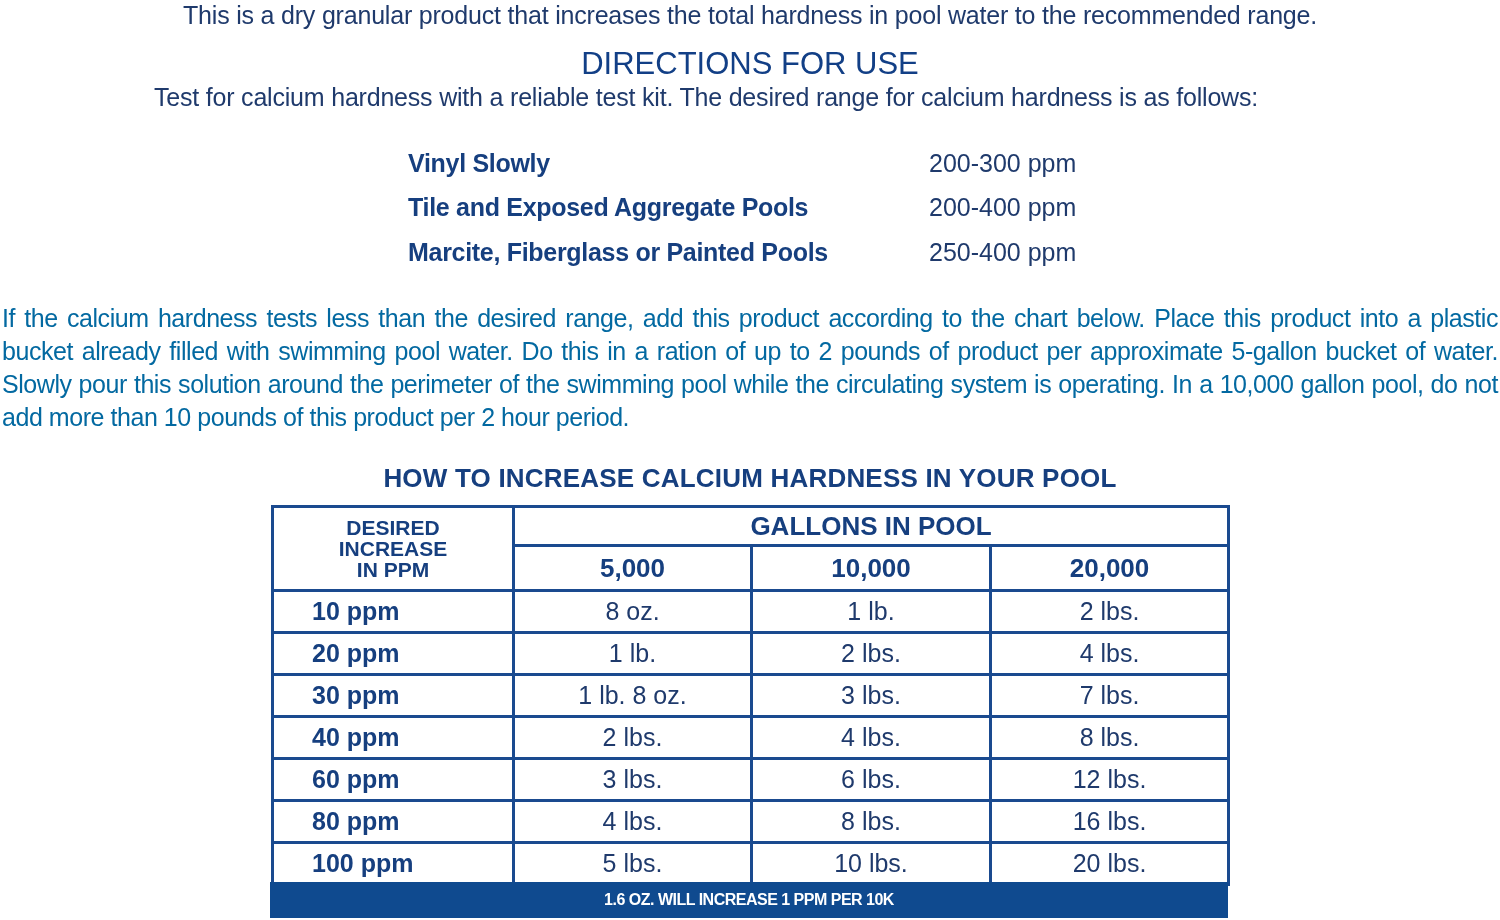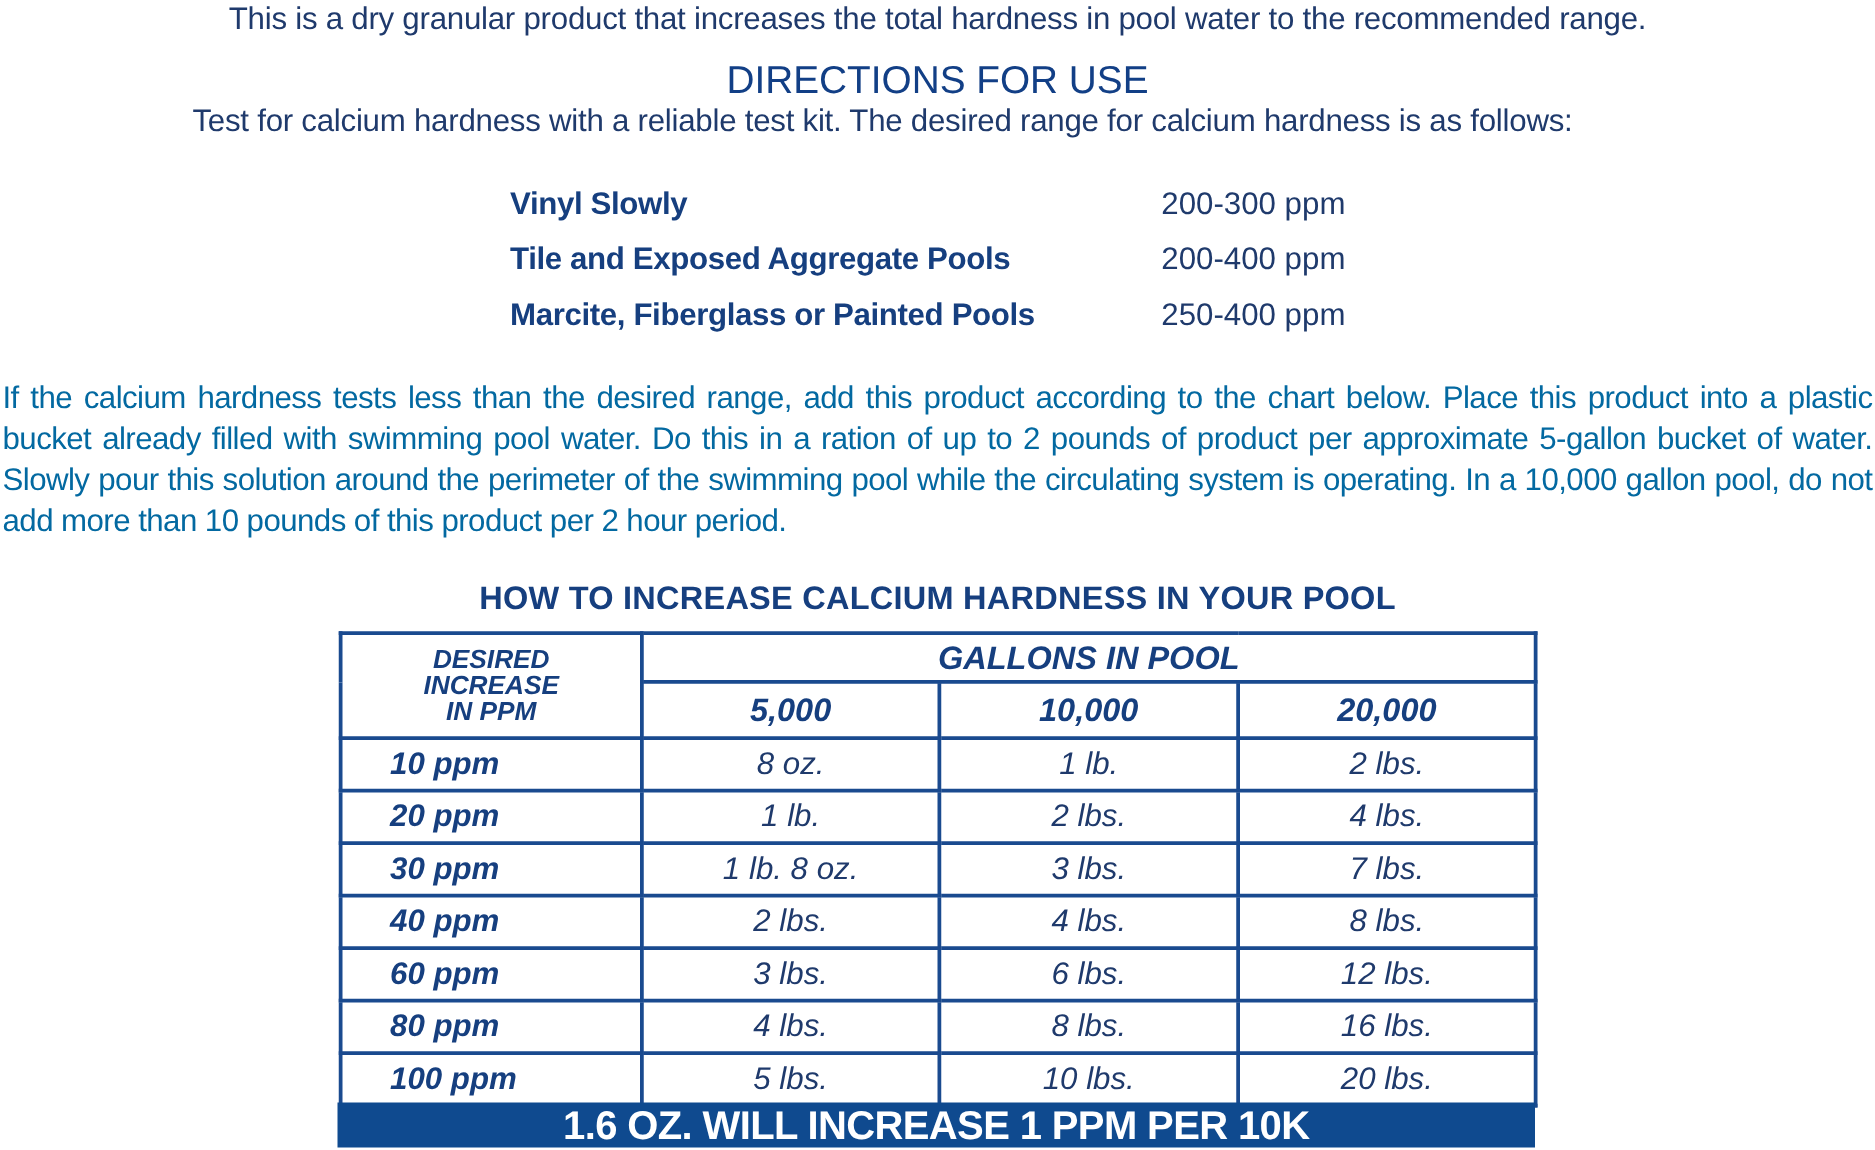--- a/index.html
+++ b/index.html
@@ -8,28 +8,28 @@
   .abs { position:absolute; }
   .intro { left:0; width:1500px; top:0; text-align:center; font-size:25px; line-height:30px; color:#1f3a6c; letter-spacing:-0.2px; }
   .dir-title { left:0; width:1500px; top:46px; text-align:center; font-size:31px; font-weight:normal; color:#123f86; line-height:36px; }
   .dir-sub { left:0; width:1412px; top:82px; text-align:center; font-size:25px; line-height:30px; color:#1f3a6c; letter-spacing:-0.2px; }
   .range-row { left:408px; width:700px; height:44px; font-size:25px; line-height:44px; }
   .range-row .pool { position:absolute; left:0; font-weight:bold; color:#163f7f; letter-spacing:-0.3px; }
   .range-row .ppm { position:absolute; left:521px; color:#1f3a6c; }
   .para { left:2px; width:1496px; top:302px; font-size:25px; line-height:33px; color:#0369a1; text-align:justify; letter-spacing:-0.45px; }
   .tbl-title { left:0; width:1500px; top:462px; text-align:center; font-size:26px; font-weight:bold; color:#163f7f; line-height:32px; letter-spacing:0.2px; }
   table.dose { position:absolute; left:271px; top:505px; width:956px; border-collapse:collapse; table-layout:fixed; }
-  table.dose td, table.dose th { border:3px solid #1a4a8f; padding:0; text-align:center; vertical-align:middle; color:#1f3a6c;font-style:italic; }
+  table.dose td, table.dose th { border:3px solid #1a4a8f; padding:0; text-align:center; vertical-align:middle; color:#1f3a6c; }
   table.dose th { font-weight:bold; color:#163f7f; }
   .h-desired { font-size:21px; line-height:21px; }
   .h-gallons { font-size:26px; height:36px; }
   .h-size { font-size:26px; height:42px; }
   .r td { height:39px; font-size:25px; }
   .r td.inc { font-weight:bold; text-align:left; padding-left:38px; color:#163f7f; }
-  .foot { position:absolute; left:270px; top:882px; width:958px; height:36px; background:#0f4a8f; color:#ffffff; font-weight:bold; font-size:32px; line-height:36px; text-align:center; letter-spacing:-0.5px; }
+  .foot { position:absolute; left:270px; top:882px; width:958px; height:36px; background:#0f4a8f; color:#ffffff; font-weight:bold; font-size:16px; line-height:36px; text-align:center; letter-spacing:-0.5px; }
 </style>
 </head>
 <body>
 
 <div class="abs intro">This is a dry granular product that increases the total hardness in pool water to the recommended range.</div>
 <div class="abs dir-title">DIRECTIONS FOR USE</div>
 <div class="abs dir-sub">Test for calcium hardness with a reliable test kit. The desired range for calcium hardness is as follows:</div>
 
 <div class="abs range-row" style="top:141px">
   <span class="pool">Vinyl Slowly</span>

